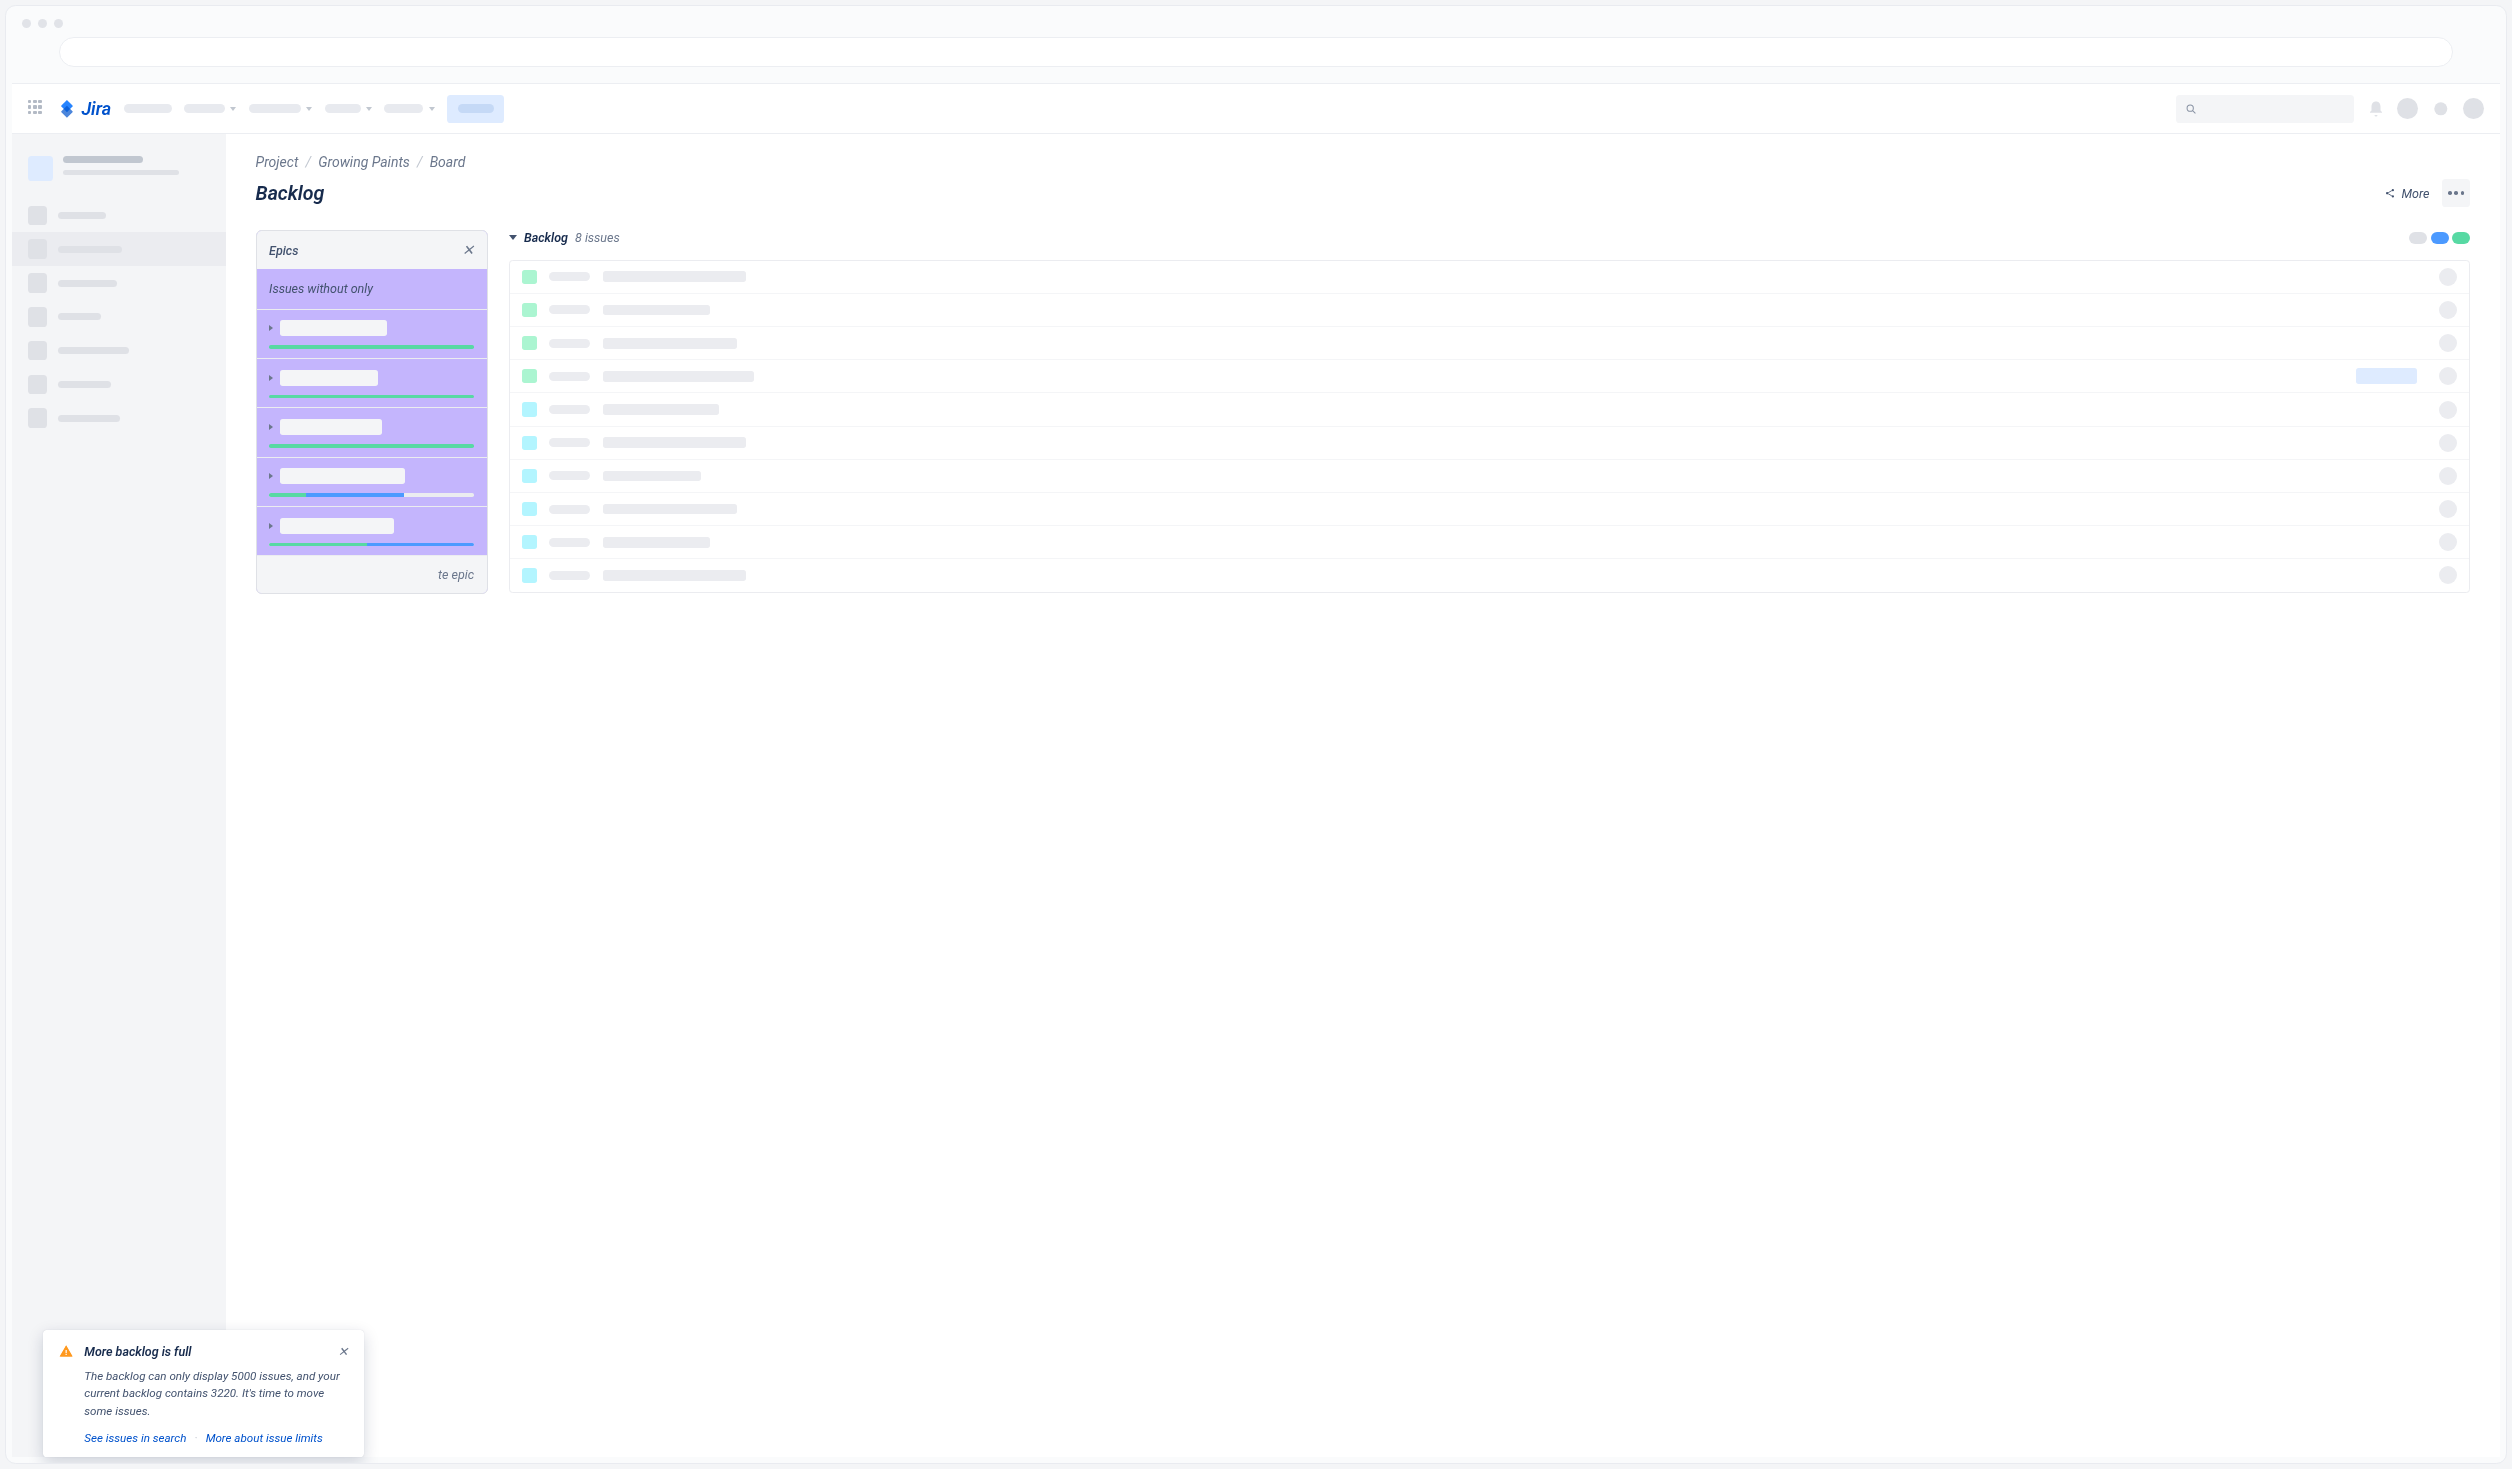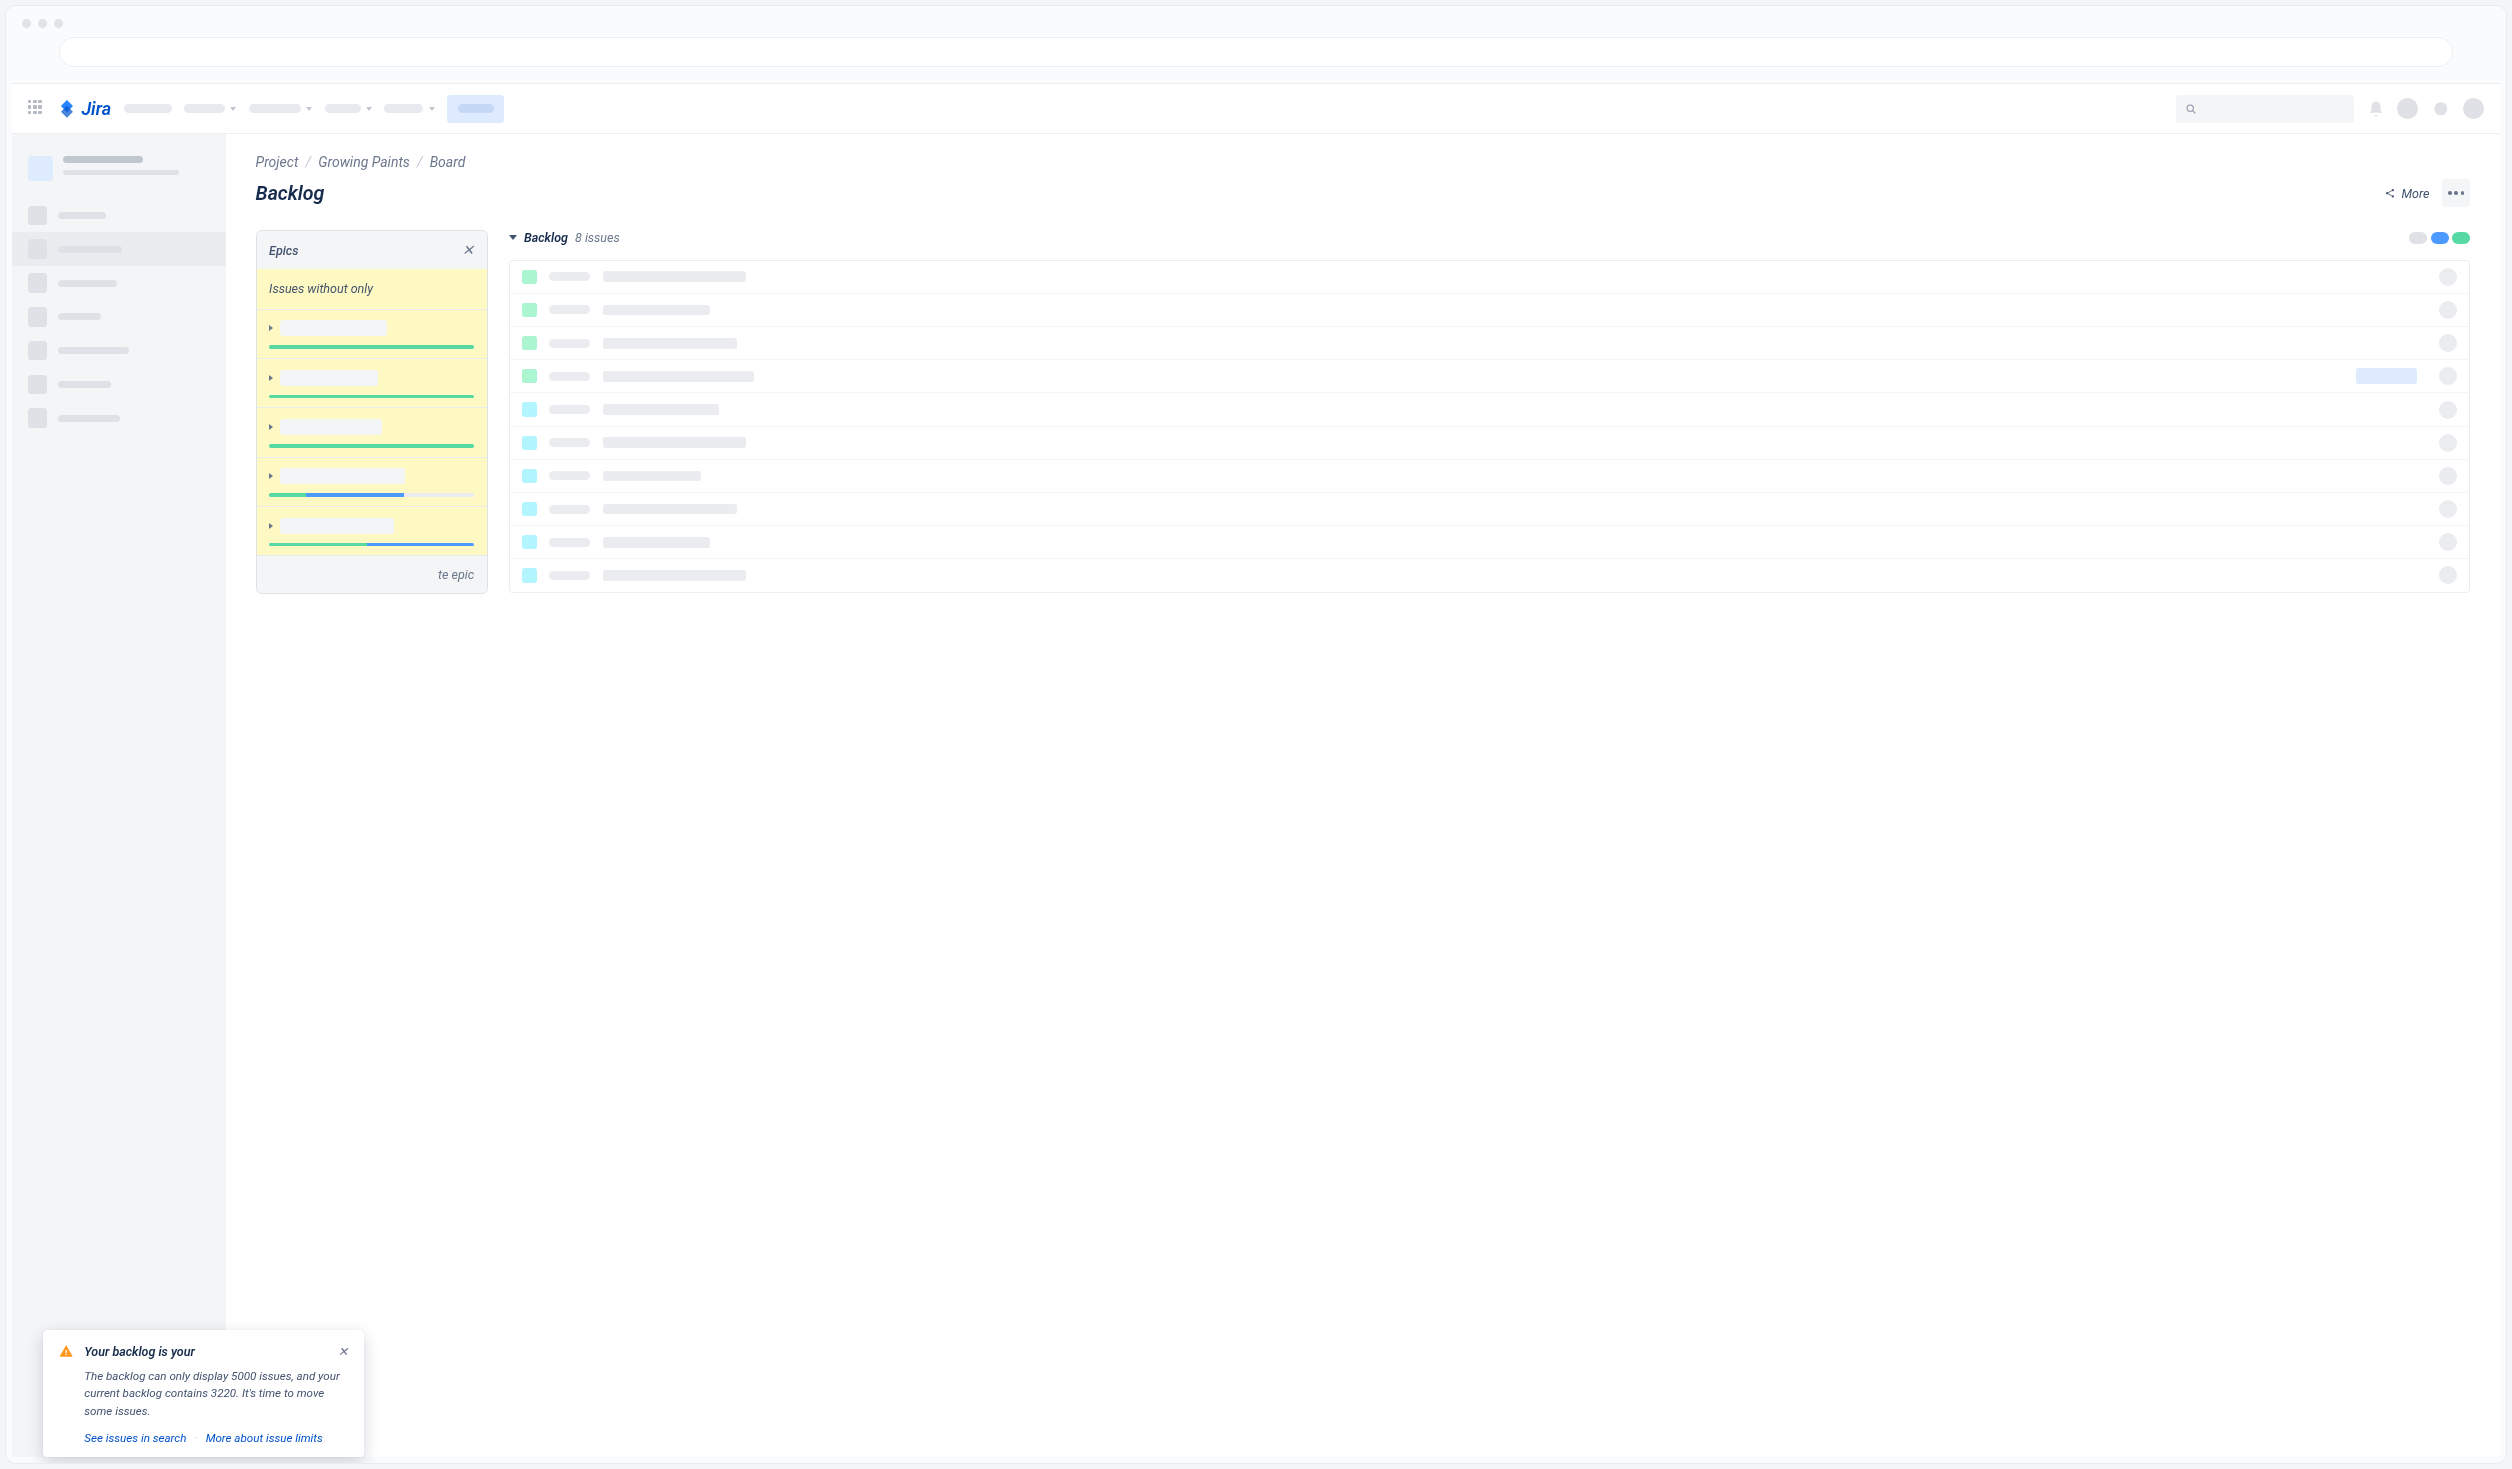--- a/index.html
+++ b/index.html
@@ -127,21 +127,21 @@
   .header-actions { display: flex; gap: 12.5px; align-items: center; }
   .share-btn { display: flex; align-items: center; gap: 5.3px; color: #42526E; font-size: 12.5px; cursor: pointer; }
   .more-btn {
     width: 28.5px; height: 28.5px; border-radius: 3.6px; background: #F4F5F7; display: flex; align-items: center; justify-content: center; cursor: pointer;
   }
   .dots3 { display: flex; gap: 2.7px; }
   .dots3 span { width:3.6px;height:3.6px;border-radius:50%;background:#6B778C; }
   .panel-row { display: flex; gap: 21.4px; margin-top: 23px; }
   .epics-panel {
     width: 232px; flex-shrink: 0;
-    border: 0.9px solid #DFE1E6; border-radius: 5.3px; overflow: hidden; background: #fef9c3;
+    border: 0.9px solid #DFE1E6; border-radius: 5.3px; overflow: hidden; background: #c4b5fd;
   }
   .epics-header {
     display: flex; justify-content: space-between; align-items: center;
     padding: 10.7px 12.5px; background: #F4F5F7; font-size: 12.5px; color: #42526E; font-weight: 500;
   }
   .close-x { cursor: pointer; color: #6B778C; font-size: 14.3px; }
   .epic-no { padding: 12.5px 12.5px; font-size: 12.5px; color: #42526E; border-bottom: 0.9px solid #EBECF0; }
   .epic-card {
     padding: 10.7px 12.5px 9px 12.5px; border-bottom: 0.9px solid #EBECF0;
   }
@@ -483,21 +483,21 @@
 
   <div class="flag-popup">
     <div class="flag-head">
       <svg class="warn-triangle" viewBox="0 0 24 24">
         <path fill="#FF991F" d="M12 2L1 21h22L12 2zm0 5l7.5 13h-15L12 7z"></path>
         <rect x="11" y="9" width="2" height="6" fill="#FF991F"></rect>
         <rect x="11" y="16.5" width="2" height="2" fill="#FF991F"></rect>
         <path fill="#FF991F" d="M12 3L2 21h20L12 3z"></path>
         <path fill="#FFFFFF" d="M11 10h2v5h-2zM11 16.5h2v2h-2z"></path>
       </svg>
-      <div class="flag-title">Your backlog is your</div>
+      <div class="flag-title">More backlog is full</div>
       <div class="flag-close">✕</div>
     </div>
     <div class="flag-body">The backlog can only display 5000 issues, and your current backlog contains 3220. It's time to move some issues.</div>
     <div class="flag-actions">
       <a>See issues in search</a>
       <span class="flag-sep">·</span>
       <a>More about issue limits</a>
     </div>
   </div>
 </div>

